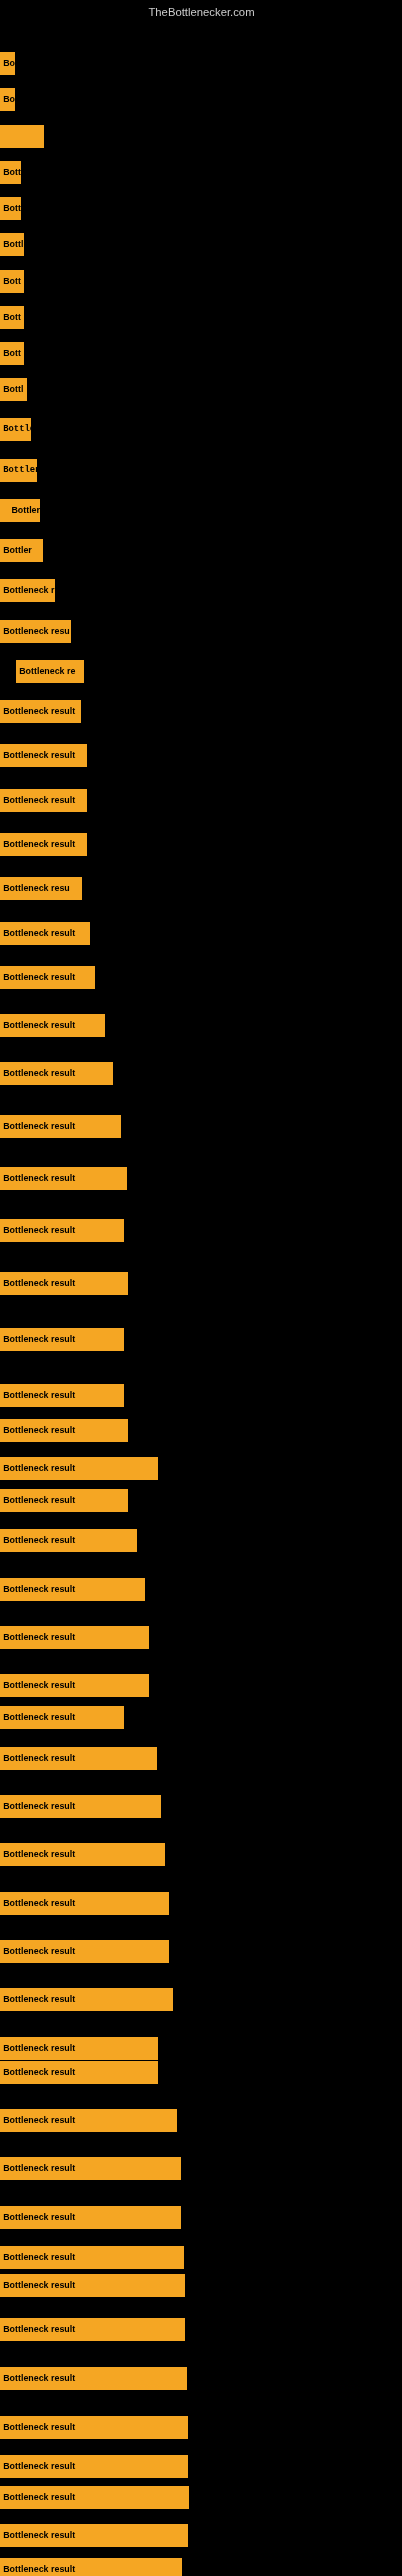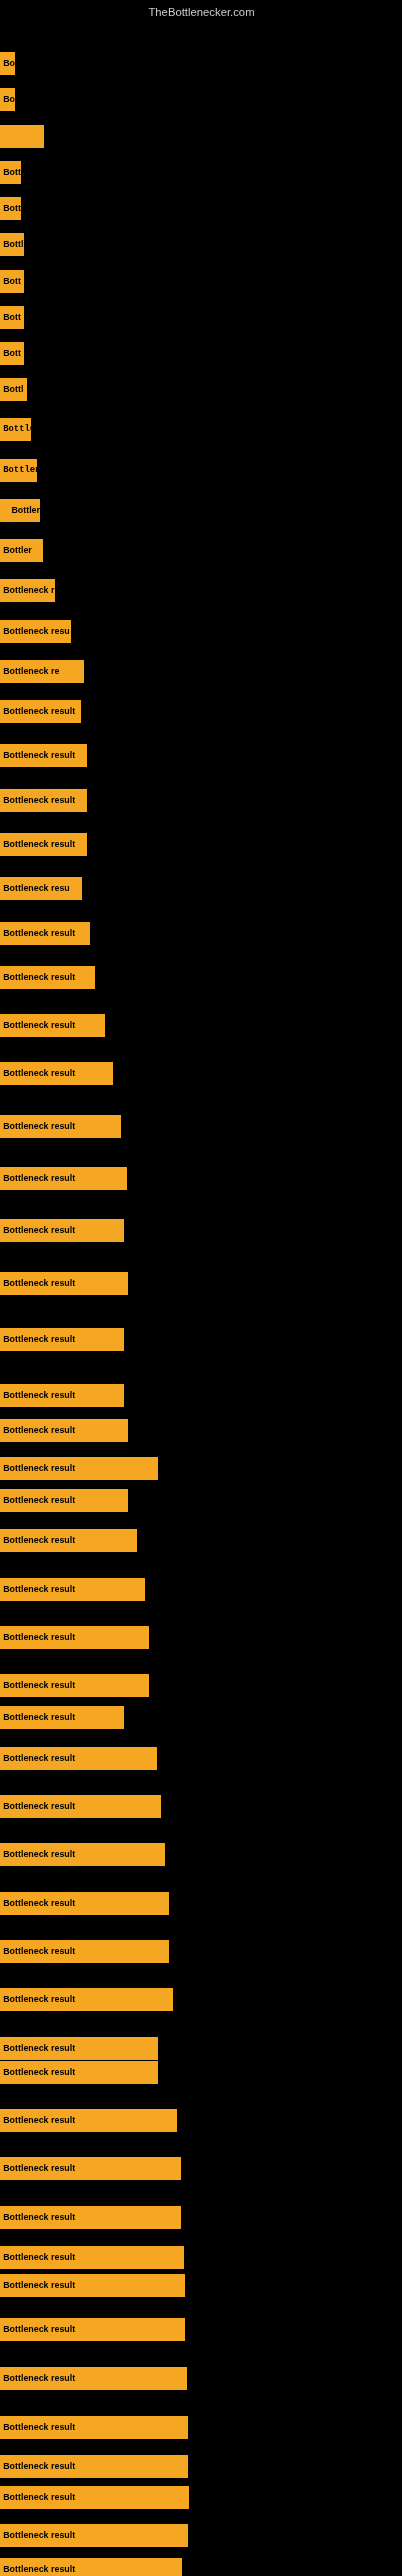--- a/index.html
+++ b/index.html
@@ -129,21 +129,21 @@
       <div class="bar" style="width: 55px;">
         <span class="bar-label">Bottleneck r</span>
       </div>
     </div>
     <div class="bar-row" style="top: 596px; left: 0px;">
       <div class="bar" style="width: 71px;">
         <span class="bar-label">Bottleneck resu</span>
       </div>
     </div>
     <div class="bar-row" style="top: 636px; left: 0px;">
-      <div class="bar" style="width: 84px;">
+      <div class="bar" style="width: 68px; margin-left: 16px;">
         <span class="bar-label">Bottleneck re</span>
       </div>
     </div>
     <div class="bar-row" style="top: 676px; left: 0px;">
       <div class="bar" style="width: 81px;">
         <span class="bar-label">Bottleneck result</span>
       </div>
     </div>
     <div class="bar-row" style="top: 720px; left: 0px;">
       <div class="bar" style="width: 87px;">

